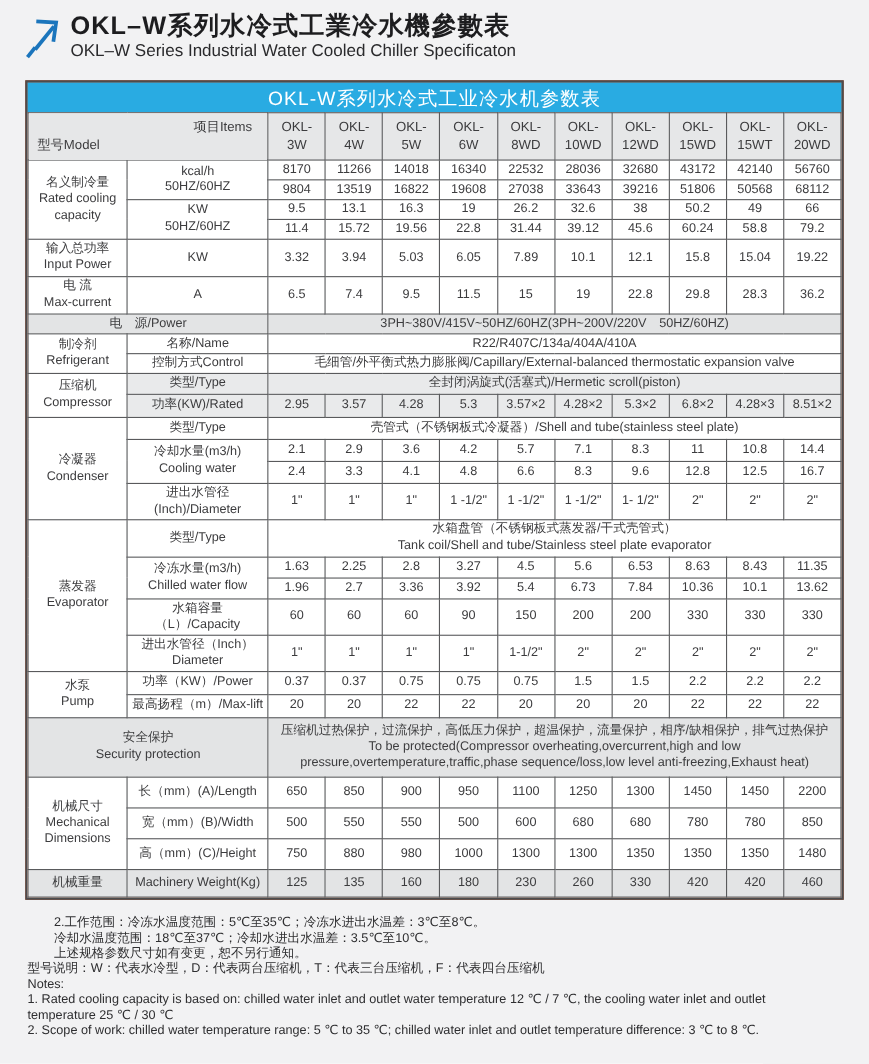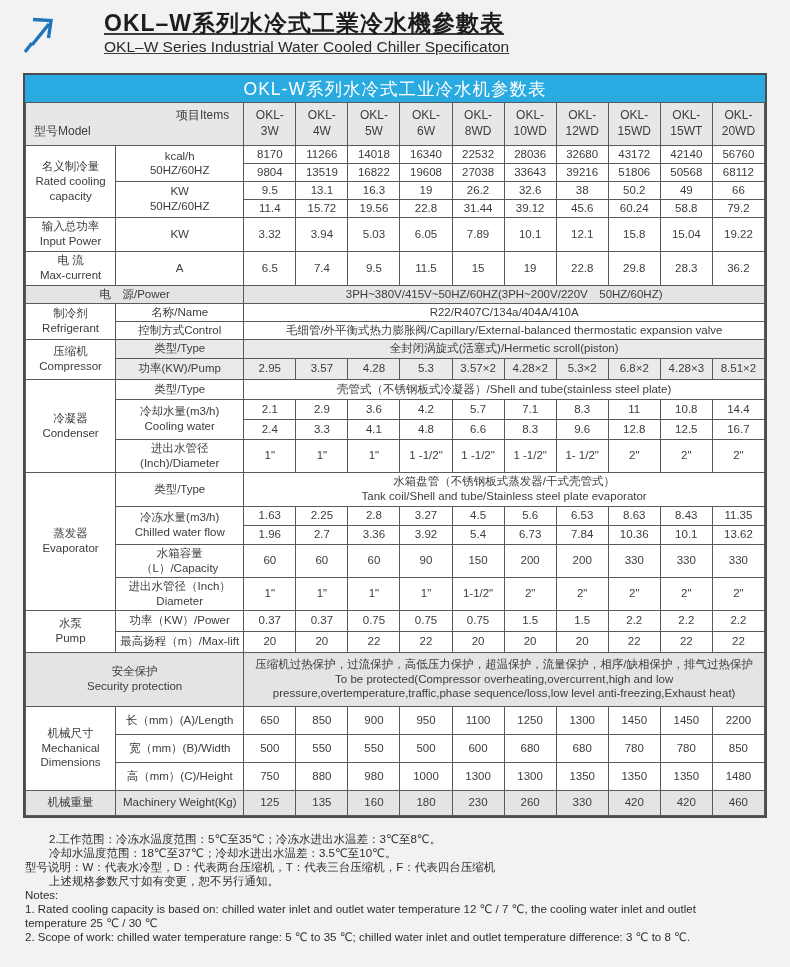--- a/index.html
+++ b/index.html
@@ -3,21 +3,21 @@
 <meta charset="utf-8">
 <style>
   html,body{margin:0;padding:0;}
   body{
     width:790px;height:967px;
     background:#f2f2f3;
     font-family:"Liberation Sans","DejaVu Sans",sans-serif;
     color:#3c3c3e;
     -webkit-font-smoothing:antialiased;
   }
-  .doc-header{position:relative;padding:9px 0 0 104px;height:56px;text-decoration:underline;}
+  .doc-header{position:relative;padding:9px 0 0 64px;height:56px;}
   .logo{position:absolute;left:18px;top:8px;width:46px;height:46px;}
   .title-zh{font-size:23px;font-weight:700;color:#1d1d1f;letter-spacing:1px;line-height:28px;margin:0;}
   .title-en{font-size:15.5px;font-weight:400;color:#2a2a2c;line-height:19px;margin:0;}
   .table-wrap{width:740px;margin:8px auto 0 auto;border:2px solid #4b4c4e;background:#c2410c;}
   .blue-bar{
     height:27px;background:#29abe2;color:#ffffff;
     font-size:17.5px;font-weight:500;letter-spacing:1px;
     display:flex;align-items:center;justify-content:center;
   }
   table.spec{border-collapse:collapse;width:100%;table-layout:fixed;background:#fff;}
@@ -201,21 +201,21 @@
           <td>控制方式Control</td>
           <td colspan="10">毛细管/外平衡式热力膨胀阀/Capillary/External-balanced thermostatic expansion valve</td>
         </tr>
         <tr class="gray2" style="height: 19px;">
           <td rowspan="2" class="white">压缩机
 Compressor</td>
           <td>类型/Type</td>
           <td colspan="10">全封闭涡旋式(活塞式)/Hermetic scroll(piston)</td>
         </tr>
         <tr class="gray2" style="height: 21px;">
-          <td>功率(KW)/Pump</td>
+          <td>功率(KW)/Rated</td>
           <td>2.95</td>
           <td>3.57</td>
           <td>4.28</td>
           <td>5.3</td>
           <td>3.57×2</td>
           <td>4.28×2</td>
           <td>5.3×2</td>
           <td>6.8×2</td>
           <td>4.28×3</td>
           <td>8.51×2</td>
@@ -417,19 +417,19 @@
           <td>420</td>
           <td>460</td>
         </tr>
       </tbody>
   </table>
 </div>
 
 <div class="notes" id="notes">
     <div class="note-line ind2">2.工作范围：冷冻水温度范围：5℃至35℃；冷冻水进出水温差：3℃至8℃。</div>
     <div class="note-line ind2">冷却水温度范围：18℃至37℃；冷却水进出水温差：3.5℃至10℃。</div>
+    <div class="note-line ind2">上述规格参数尺寸如有变更，恕不另行通知。</div>
     <div class="note-line ind0">型号说明：W：代表水冷型，D：代表两台压缩机，T：代表三台压缩机，F：代表四台压缩机</div>
-    <div class="note-line ind2">上述规格参数尺寸如有变更，恕不另行通知。</div>
     <div class="note-line ind0">Notes:</div>
     <div class="note-line ind0">1. Rated cooling capacity is based on: chilled water inlet and outlet water temperature 12 ℃ / 7 ℃, the cooling water inlet and outlet</div>
     <div class="note-line ind0">temperature 25 ℃ / 30 ℃</div>
     <div class="note-line ind0">2. Scope of work: chilled water temperature range: 5 ℃ to 35 ℃; chilled water inlet and outlet temperature difference: 3 ℃ to 8 ℃.</div>
   </div>
 
 </body></html>

